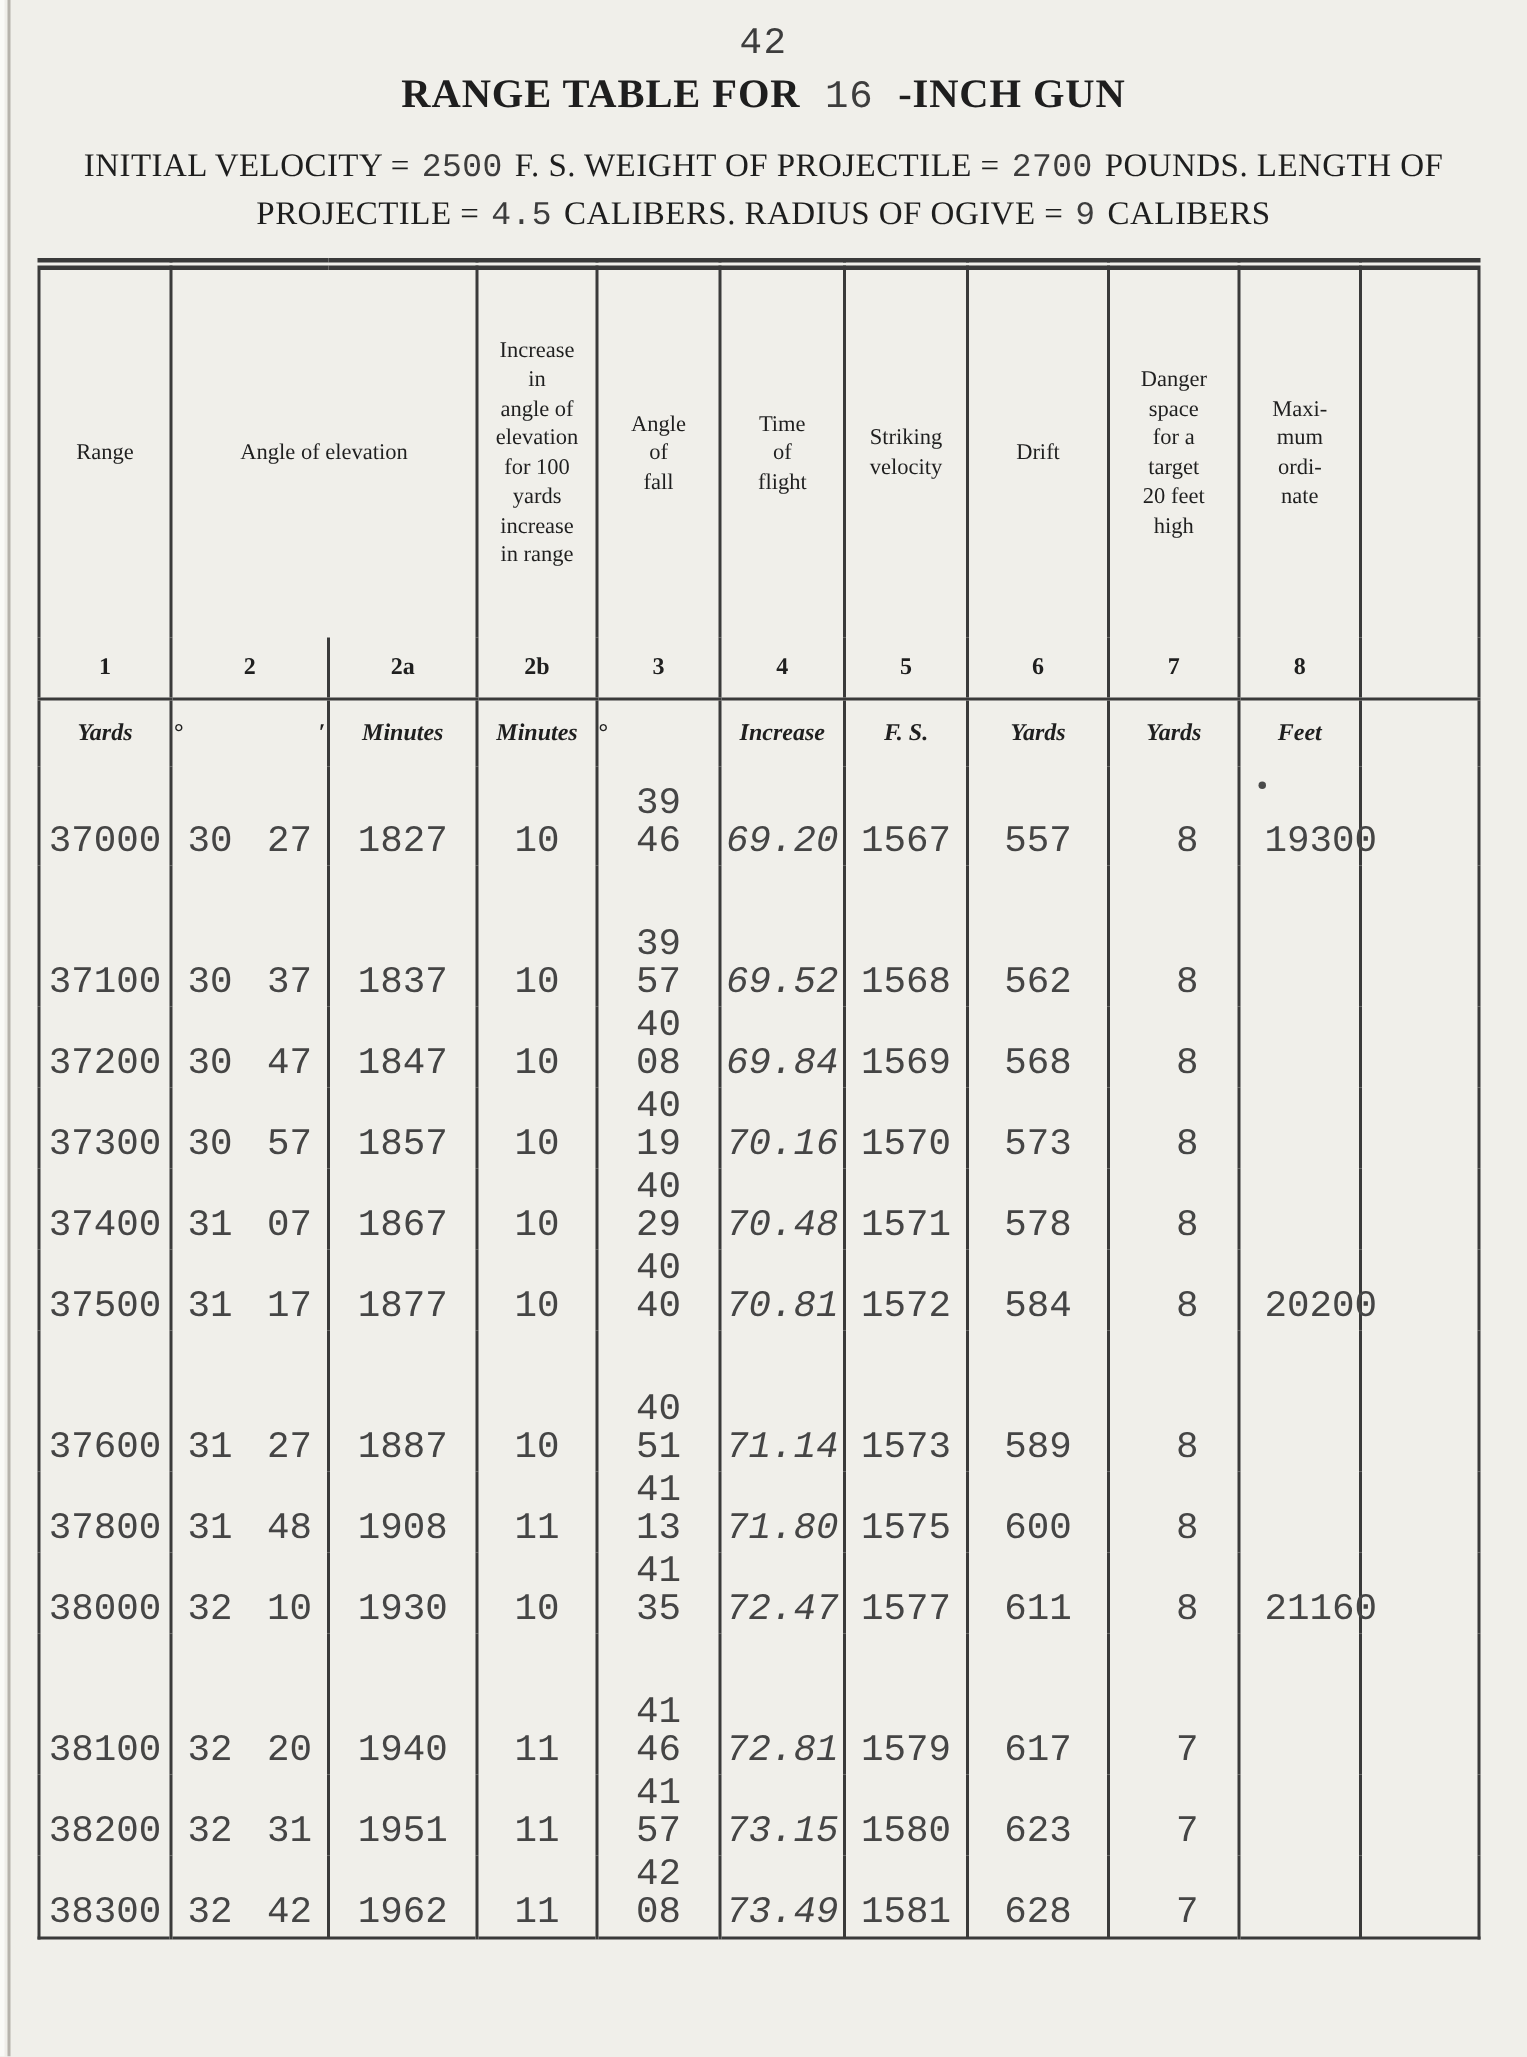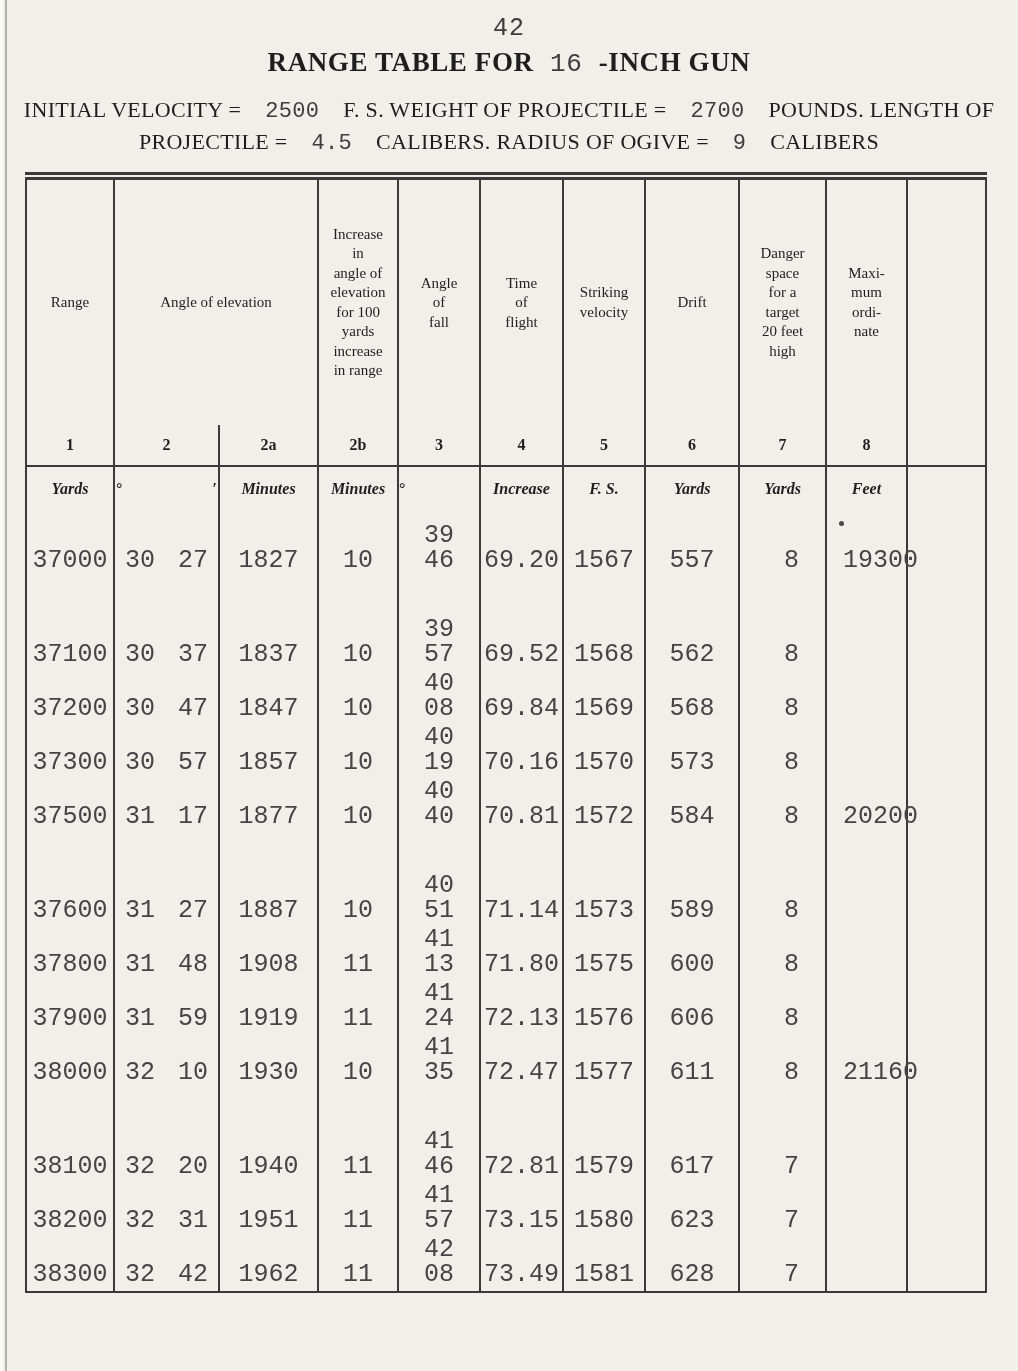--- a/index.html
+++ b/index.html
@@ -52,21 +52,21 @@
     margin: 0 6px;
   }
   .spec {
     text-align: center;
     margin-top: 16px;
     font-size: 22px;
     color: #1e1e1e;
     letter-spacing: 0.3px;
     line-height: 1.35;
   }
-  .spec .print { margin: 0 20px; }
+  .spec .print { margin: 0 4px; }
   .spec .typed {
     font-family: "Liberation Mono", monospace;
     font-size: 22px;
     color: #3d3d3d;
     margin: 0 4px;
   }
 
   table.range-table {
     border-collapse: collapse;
     table-layout: fixed;
@@ -138,21 +138,21 @@
     font-size: 25px;
     color: #454545;
     text-align: center;
     line-height: 1;
     position: relative;
     vertical-align: bottom;
     padding-bottom: 4px;
   }
   tbody td:nth-child(n+2) { border-left: 2px solid #3a3a3a; }
   tbody td:nth-child(2), tbody td:nth-child(5) { word-spacing: 8px; }
-  tbody td:nth-child(6) { text-align: left; padding-left: 3px; }
+  tbody td:nth-child(6) { text-align: left; padding-left: 3px; font-style: italic; }
   tbody td:nth-child(9) { padding-left: 18px; }
   tbody td:nth-child(10) { text-align: left; padding-left: 16px; }
   tbody tr.gap td { padding-top: 40px; }
   tbody tr:first-child td { padding-top: 12px; }
   
   tbody tr:first-child td:nth-child(10)::after {
     content: "";
     position: absolute;
     left: 12px; top: 10px;
     width: 5px; height: 5px;
@@ -304,20 +304,33 @@
         <td>10</td>
         <td>40 19</td>
         <td>70.16</td>
         <td>1570</td>
         <td>573</td>
         <td>8</td>
         <td></td>
         <td></td>
       </tr>
       <tr>
+        <td>37400</td>
+        <td>31 07</td>
+        <td>1867</td>
+        <td>10</td>
+        <td>40 29</td>
+        <td>70.48</td>
+        <td>1571</td>
+        <td>578</td>
+        <td>8</td>
+        <td></td>
+        <td></td>
+      </tr>
+      <tr>
         <td>37500</td>
         <td>31 17</td>
         <td>1877</td>
         <td>10</td>
         <td>40 40</td>
         <td>70.81</td>
         <td>1572</td>
         <td>584</td>
         <td>8</td>
         <td>20200</td>
@@ -338,33 +351,20 @@
       </tr>
       <tr>
         <td>37800</td>
         <td>31 48</td>
         <td>1908</td>
         <td>11</td>
         <td>41 13</td>
         <td>71.80</td>
         <td>1575</td>
         <td>600</td>
-        <td>8</td>
-        <td></td>
-        <td></td>
-      </tr>
-      <tr>
-        <td>37900</td>
-        <td>31 59</td>
-        <td>1919</td>
-        <td>11</td>
-        <td>41 24</td>
-        <td>72.13</td>
-        <td>1576</td>
-        <td>606</td>
         <td>8</td>
         <td></td>
         <td></td>
       </tr>
       <tr>
         <td>38000</td>
         <td>32 10</td>
         <td>1930</td>
         <td>10</td>
         <td>41 35</td>

